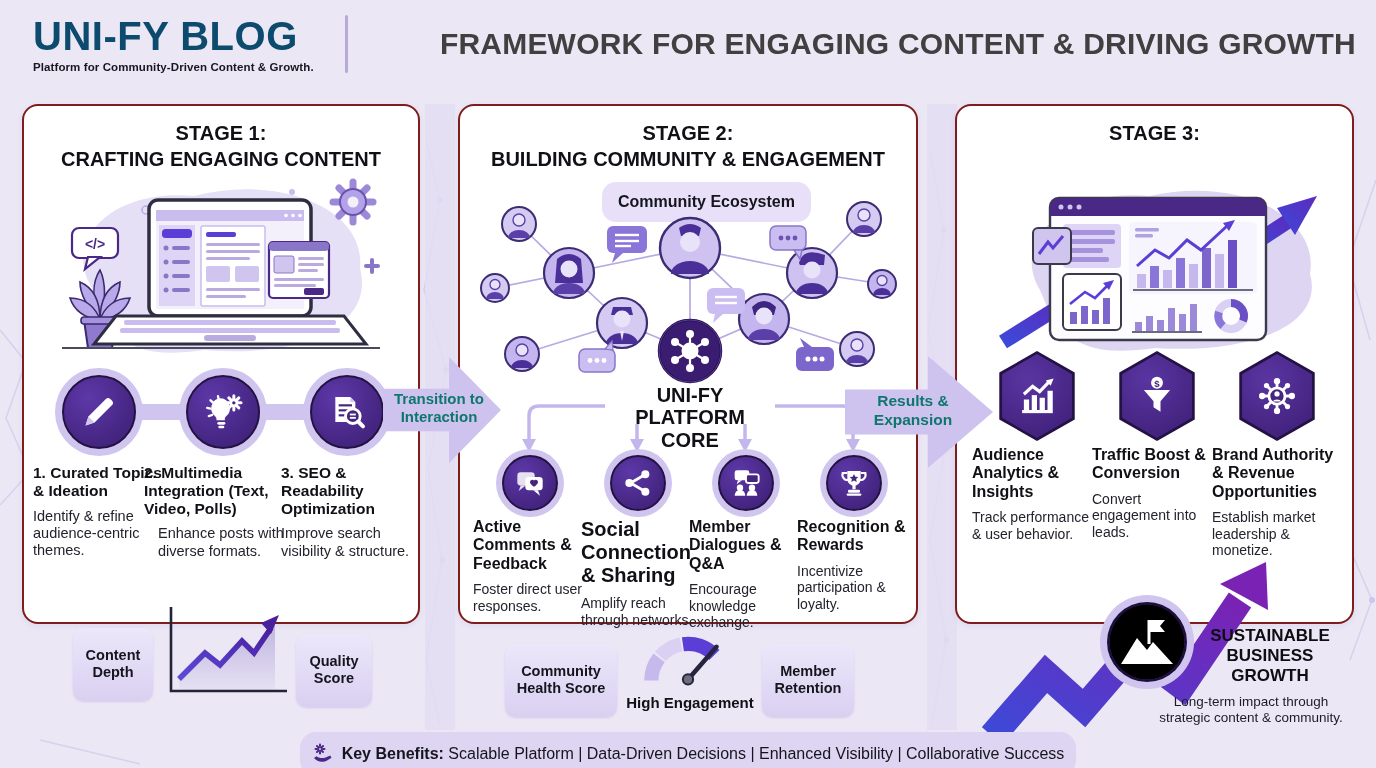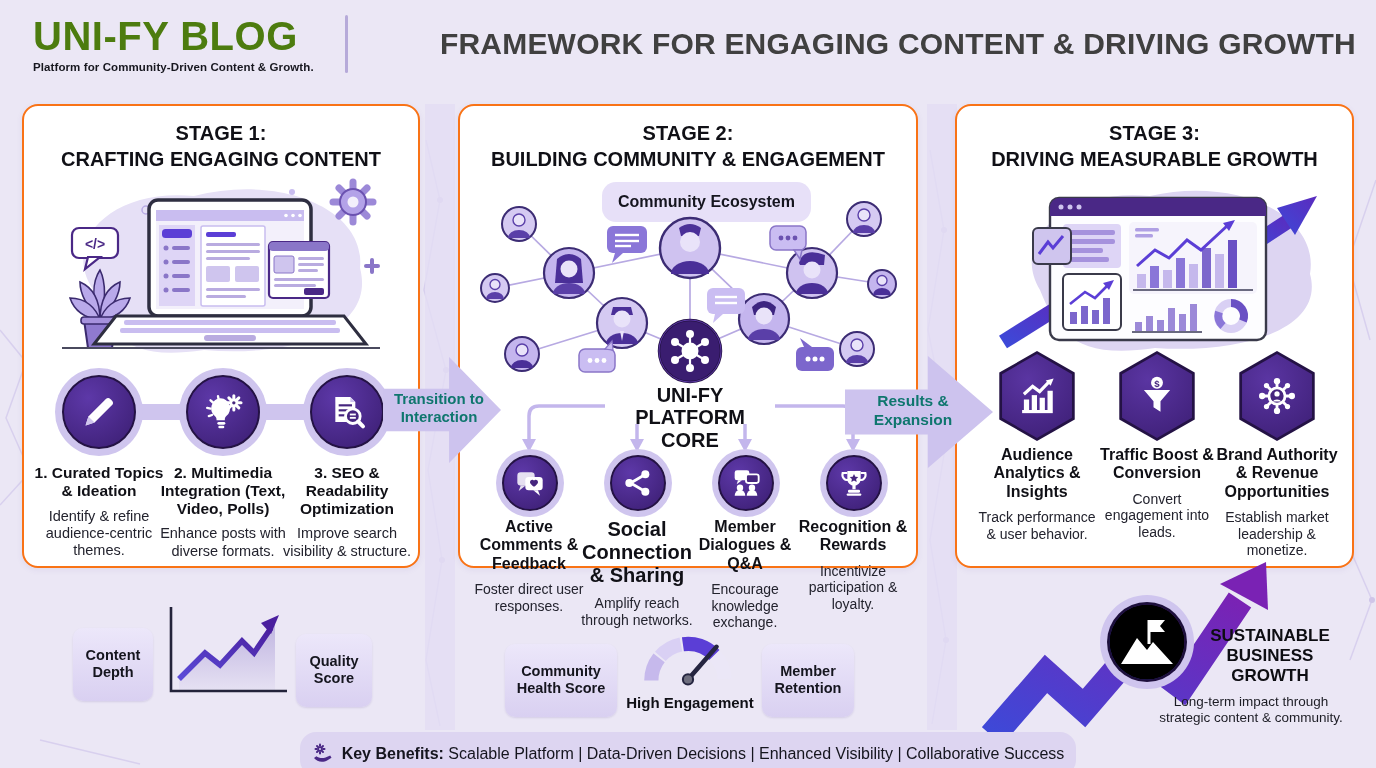--- a/index.html
+++ b/index.html
@@ -7,45 +7,45 @@
   body {
     font-family:"Liberation Sans", sans-serif;
     background:#ebe7f5;
     position:relative;
     overflow:hidden;
     color:#15151e;
   }
   .abs { position:absolute; }
 
   
-  .logo-title { font-size:40px; font-weight:800; letter-spacing:.5px; color:#4d7c0f; line-height:1; }
+  .logo-title { font-size:40px; font-weight:800; letter-spacing:.5px; color:#0c4a6e; line-height:1; }
   .logo-tag   { font-size:11.5px; font-weight:700; color:#17171f; margin-top:5px; letter-spacing:.1px; }
   .hdr-divider{ width:3px; height:58px; background:#b6aad9; border-radius:2px; }
   .main-title { font-size:30px; font-weight:700; color:#404040; letter-spacing:.2px; text-align:right; }
 
   
   .panel {
-    position:absolute; top:104px; height:464px;
-    background:#ffffff; border:2px solid #f97316; border-radius:16px;
+    position:absolute; top:104px; height:520px;
+    background:#ffffff; border:2px solid #7f1d1d; border-radius:16px;
     box-shadow:0 2px 6px rgba(90,70,150,.08);
   }
   .stage-title { text-align:center; font-weight:800; font-size:20px; line-height:1.3; color:#101016; }
 
   
   .step-circle {
     position:absolute; width:74px; height:74px; border-radius:50%;
     background:radial-gradient(circle at 35% 30%, #5d38a8, #3a1d70);
     border:2px solid #241245;
     box-shadow:0 0 0 7px #cfc5ee;
     display:flex; align-items:center; justify-content:center;
   }
   .step-circle.sm { width:56px; height:56px; box-shadow:0 0 0 6px #cfc5ee; }
   .connector-bar { position:absolute; height:16px; background:#cfc5ee; border-radius:8px; }
 
-  .item-col { position:absolute; text-align:center; }
+  .item-col { position:absolute; text-align:left; }
   .item-title { font-size:15.5px; font-weight:800; line-height:1.15; color:#101016; }
   .item-desc  { font-size:14.5px; font-weight:500; line-height:1.18; color:#23232e; margin-top:8px; }
 
   .badge {
     position:absolute; background:linear-gradient(#ece7fa,#d9d0f1);
     border-radius:10px; padding:19px 11px; text-align:center;
     font-size:14.5px; font-weight:800; line-height:1.2; color:#15151e;
     box-shadow:0 1px 2px rgba(90,70,150,.15);
   }
 
@@ -574,21 +574,20 @@
   <div class="gauge-label" style="left:130px;top:588px;width:200px">High Engagement</div>
   <div class="badge" style="left:302px;top:538px;width:92px">Member Retention</div>
 </div>
 
 <div class="trans-arrow" style="left:845px;top:356px;width:148px;height:112px;z-index:3"></div>
 <div class="trans-label" style="left:858px;top:392px;width:110px;font-size:15.5px">Results &amp; Expansion</div>
 
 <div class="panel" style="left:955px;width:399px;z-index:1">
   <div class="stage-title" style="margin-top:14px">
     <div>STAGE 3:</div>
-    <div>DRIVING MEASURABLE GROWTH</div>
   </div>
 
   <svg class="abs" style="left:38px;top:64px" width="335" height="188" viewBox="0 0 335 188">
     <defs>
       <linearGradient id="arrowG" x1="0" y1="1" x2="1" y2="0">
         <stop offset="0" stop-color="#3d49d8"></stop>
           <stop offset="1" stop-color="#5b2bbe"></stop>
       </linearGradient>
     </defs>
     <path d="M45 120 C15 70 70 18 155 26 C240 6 325 44 315 104 C330 158 250 184 160 178 C80 190 62 162 45 120 Z" fill="#ddd5f2"></path>

